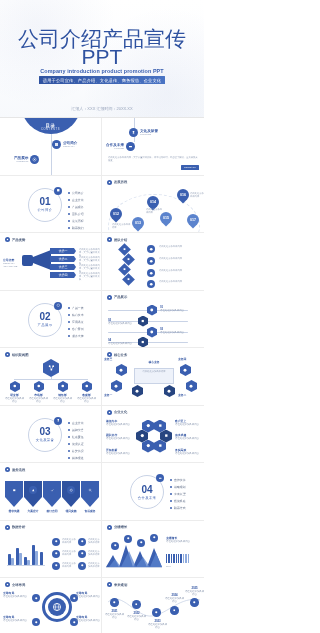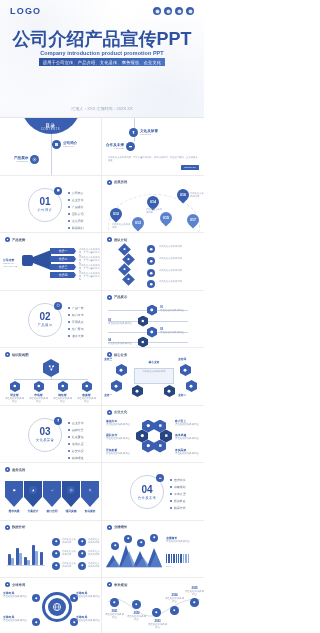--- a/index.html
+++ b/index.html
@@ -38,21 +38,21 @@
     width:8px; height:8px; border-radius:50%;
     background:#3a5fb0; position:relative;
     display:flex; align-items:center; justify-content:center;
   }
   .social-ic svg { width:5px; height:5px; display:block; }
 
   .cover-title-wrap {
     position:absolute; left:0; top:30px; width:204px; text-align:center;
   }
   .cover-title {
-    font-size:18px; font-weight:bold; color:#2f52a0;
+    font-size:21px; font-weight:normal; color:#2f52a0;
     letter-spacing:0px; line-height:18px;
     text-shadow:0 1px 0 rgba(255,255,255,0.6);
   }
   .cover-sub {
     margin-top:2px; font-size:5.4px; font-weight:bold; color:#3a5fb0;
     letter-spacing:0.1px; line-height:6.4px;
   }
   .cover-ribbon {
     margin:2px auto 0; width:126px; height:7.5px;
     background:linear-gradient(90deg,#2f52a0,#4a74c4);
@@ -203,45 +203,20 @@
   .ptxt { position:absolute; font-size:2.3px; color:#97a3b9; line-height:3px; }
 </style>
 </head>
 <body>
 
 <div id="page">
 
   <div class="cover">
     <div class="cover-bg-wash"></div>
 
-    <div class="cover-topbar">
-      <div class="logo">LOGO</div>
-      <div class="social-row">
-        <span class="social-ic">
-          <svg viewBox="0 0 10 10">
-              <circle cx="5" cy="5" r="4" fill="#fff" opacity=".85"></circle>
-            </svg>
-        </span>
-        <span class="social-ic">
-          <svg viewBox="0 0 10 10">
-              <circle cx="5" cy="5" r="4" fill="#fff" opacity=".85"></circle>
-            </svg>
-        </span>
-        <span class="social-ic">
-          <svg viewBox="0 0 10 10">
-              <circle cx="5" cy="5" r="4" fill="#fff" opacity=".85"></circle>
-            </svg>
-        </span>
-        <span class="social-ic">
-          <svg viewBox="0 0 10 10">
-              <circle cx="5" cy="5" r="4" fill="#fff" opacity=".85"></circle>
-            </svg>
-        </span>
-      </div>
-    </div>
 
     <div class="cover-title-wrap">
       <div class="cover-title">公司介绍产品宣传PPT</div>
       <div class="cover-sub">Company introduction product promotion PPT</div>
       <div class="cover-ribbon">适用于公司宣传、产品介绍、文化遗传、商务报告、企业文化</div>
     </div>
 
     <div class="cover-foot">汇报人：XXX    汇报时间：20XX.XX</div>
   </div>
 

